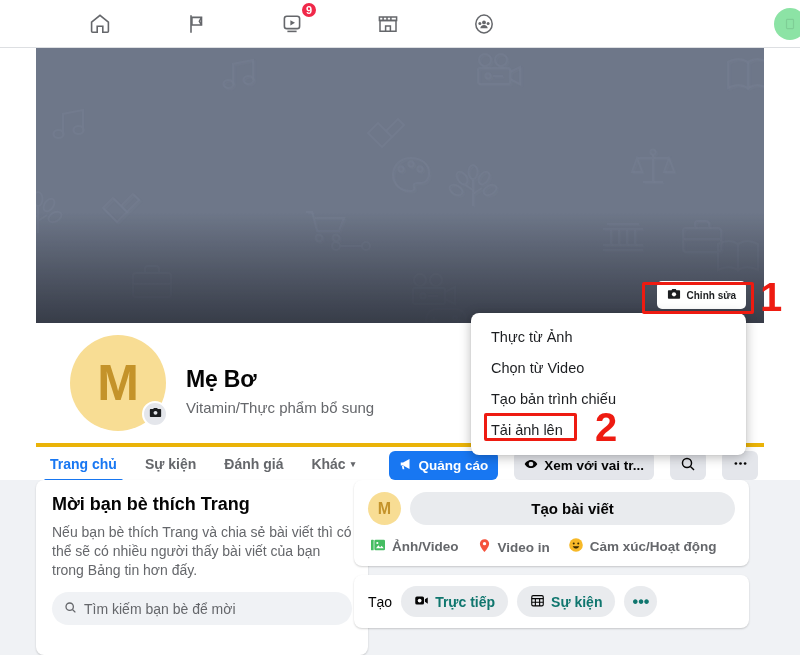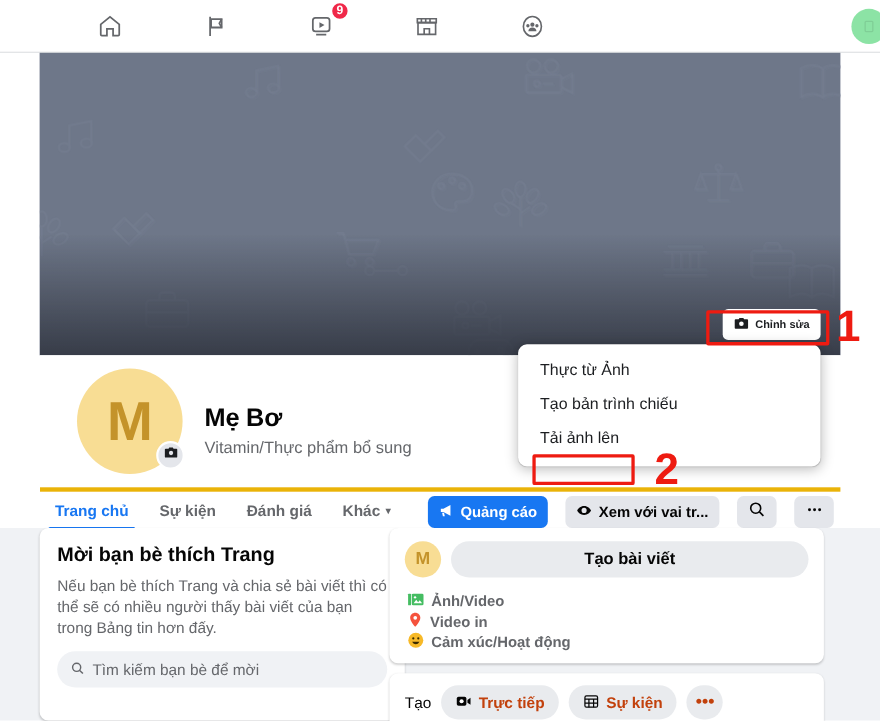--- a/index.html
+++ b/index.html
@@ -240,37 +240,36 @@
     flex: 0 0 auto;
   }
   .comp-input {
     flex: 1; margin-left: 9px; height: 33px;
     background: #e9ebee; border-radius: 18px;
     display: flex; align-items: center; justify-content: center;
     font-size: 15px; font-weight: bold; color: #050505;
     cursor: pointer;
   }
   .comp-actions {
-    display: flex; align-items: flex-start; margin-top: 12px;
+    display: flex; align-items: flex-end; margin-top: 12px;
     padding: 0 2px;
-    flex-direction: column;
   }
   .comp-act {
     display: flex; align-items: center;
     font-size: 13.5px; font-weight: bold; color: #65676b;
     margin-right: 18px; cursor: pointer; white-space: nowrap;
   }
   .comp-act svg { margin-right: 6px; flex: 0 0 auto; }
 
   .createbar { padding: 11px 14px; display: flex; align-items: center; }
   .cb-label { font-size: 14px; color: #050505; margin-right: 9px; }
   .chip {
     height: 31px; border-radius: 16px; background: #e9ebee;
     display: flex; align-items: center; padding: 0 13px;
-    font-size: 14px; font-weight: bold; color: #c2410c;
+    font-size: 14px; font-weight: bold; color: #0f766e;
     margin-right: 9px; cursor: pointer; white-space: nowrap;
   }
   .chip svg { margin-right: 6px; }
   .chip.dots { padding: 0; width: 33px; justify-content: center; font-size: 16px; }
 </style>
 </head>
 <body>
 
 <div id="root">
 
@@ -529,20 +528,23 @@
               <circle cx="18.5" cy="12" r="1.9"></circle>
           </svg>
         </span>
       </div>
     </div>
   </div>
 
   <div class="dropdown">
     <div class="dd-item">
       <span>Thực từ Ảnh</span>
+    </div>
+    <div class="dd-item">
+      <span>Chọn từ Video</span>
     </div>
     <div class="dd-item">
       <span>Tạo bản trình chiếu</span>
     </div>
     <div class="dd-item">
       <span>Tải ảnh lên</span>
     </div>
   </div>
 
   <div class="hl-box-2"></div>

